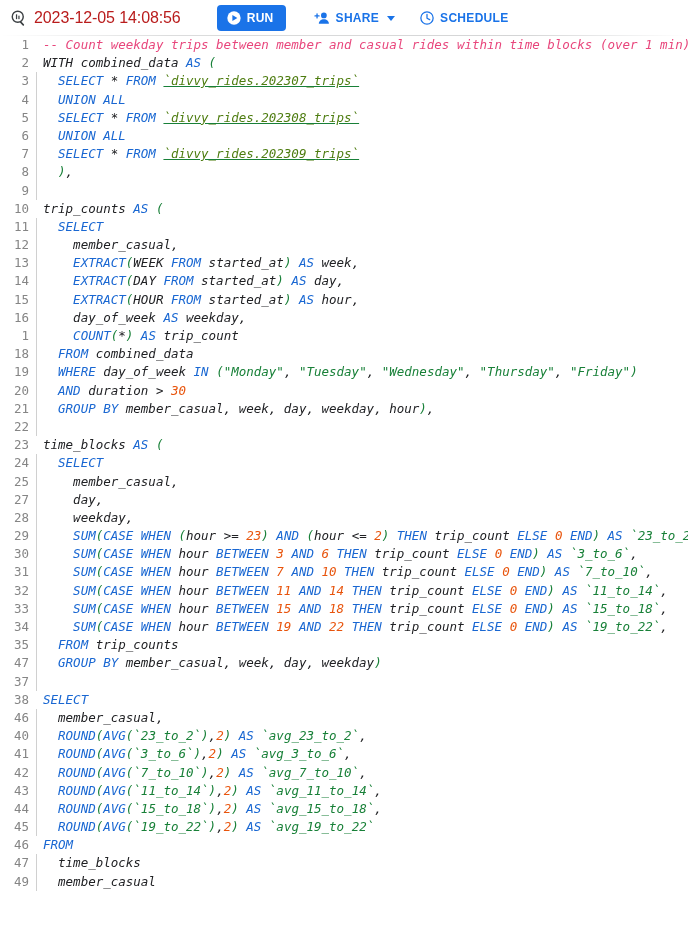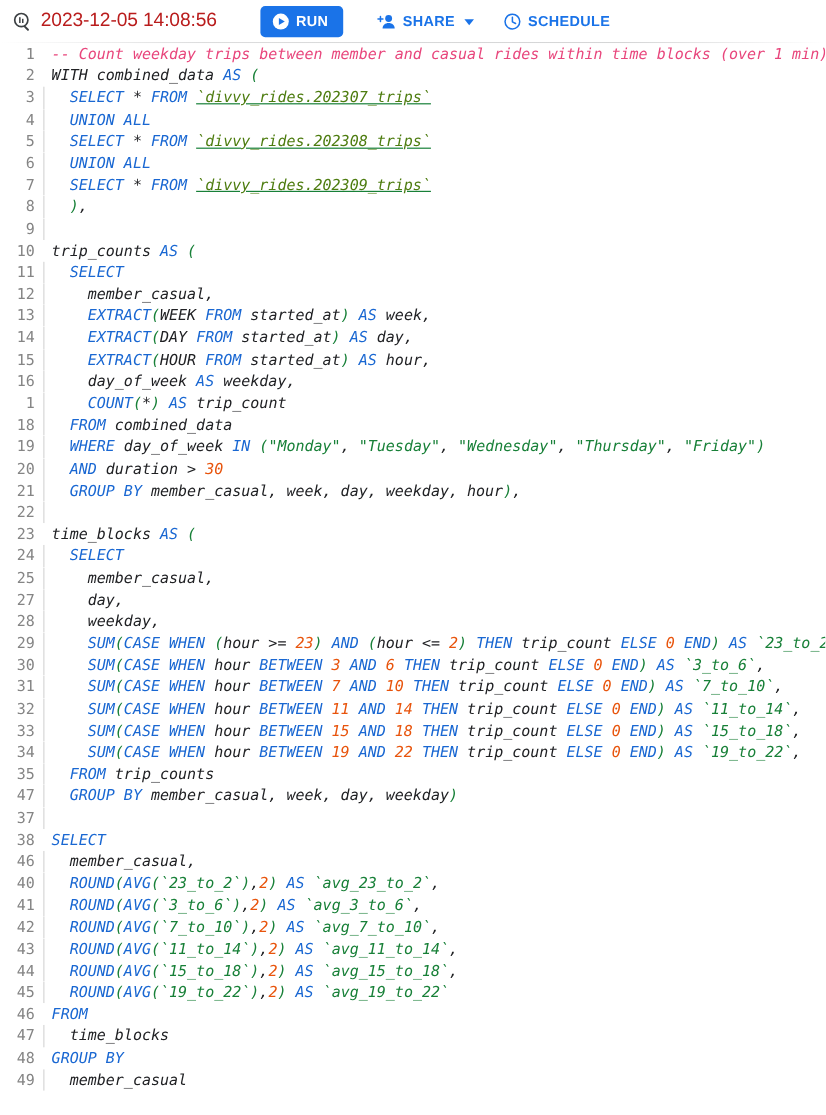--- a/index.html
+++ b/index.html
@@ -233,15 +233,14 @@
     <div class="code-line"><span class="ln">38</span><span class="code"><span class="kw">SELECT</span></span></div>
     <div class="code-line"><span class="ln">46</span><span class="code guide"><span class="pl">  member_casual,</span></span></div>
     <div class="code-line"><span class="ln">40</span><span class="code guide"><span class="kw">  ROUND</span><span class="punc">(</span><span class="kw">AVG</span><span class="punc">(</span><span class="str">`23_to_2`</span><span class="punc">)</span><span class="pl">,</span><span class="num">2</span><span class="punc">)</span><span class="pl"> </span><span class="kw">AS</span><span class="pl"> </span><span class="str">`avg_23_to_2`</span><span class="pl">,</span></span></div>
     <div class="code-line"><span class="ln">41</span><span class="code guide"><span class="kw">  ROUND</span><span class="punc">(</span><span class="kw">AVG</span><span class="punc">(</span><span class="str">`3_to_6`</span><span class="punc">)</span><span class="pl">,</span><span class="num">2</span><span class="punc">)</span><span class="pl"> </span><span class="kw">AS</span><span class="pl"> </span><span class="str">`avg_3_to_6`</span><span class="pl">,</span></span></div>
     <div class="code-line"><span class="ln">42</span><span class="code guide"><span class="kw">  ROUND</span><span class="punc">(</span><span class="kw">AVG</span><span class="punc">(</span><span class="str">`7_to_10`</span><span class="punc">)</span><span class="pl">,</span><span class="num">2</span><span class="punc">)</span><span class="pl"> </span><span class="kw">AS</span><span class="pl"> </span><span class="str">`avg_7_to_10`</span><span class="pl">,</span></span></div>
     <div class="code-line"><span class="ln">43</span><span class="code guide"><span class="kw">  ROUND</span><span class="punc">(</span><span class="kw">AVG</span><span class="punc">(</span><span class="str">`11_to_14`</span><span class="punc">)</span><span class="pl">,</span><span class="num">2</span><span class="punc">)</span><span class="pl"> </span><span class="kw">AS</span><span class="pl"> </span><span class="str">`avg_11_to_14`</span><span class="pl">,</span></span></div>
     <div class="code-line"><span class="ln">44</span><span class="code guide"><span class="kw">  ROUND</span><span class="punc">(</span><span class="kw">AVG</span><span class="punc">(</span><span class="str">`15_to_18`</span><span class="punc">)</span><span class="pl">,</span><span class="num">2</span><span class="punc">)</span><span class="pl"> </span><span class="kw">AS</span><span class="pl"> </span><span class="str">`avg_15_to_18`</span><span class="pl">,</span></span></div>
     <div class="code-line"><span class="ln">45</span><span class="code guide"><span class="kw">  ROUND</span><span class="punc">(</span><span class="kw">AVG</span><span class="punc">(</span><span class="str">`19_to_22`</span><span class="punc">)</span><span class="pl">,</span><span class="num">2</span><span class="punc">)</span><span class="pl"> </span><span class="kw">AS</span><span class="pl"> </span><span class="str">`avg_19_to_22`</span></span></div>
     <div class="code-line"><span class="ln">46</span><span class="code"><span class="kw">FROM</span></span></div>
     <div class="code-line"><span class="ln">47</span><span class="code guide"><span class="pl">  time_blocks</span></span></div>
-    <div class="code-line"><span class="ln">48</span><span class="code"><span class="kw">GROUP BY</span></span></div>
     <div class="code-line"><span class="ln">49</span><span class="code guide"><span class="pl">  member_casual</span></span></div>
   </div>
 
 </body></html>

